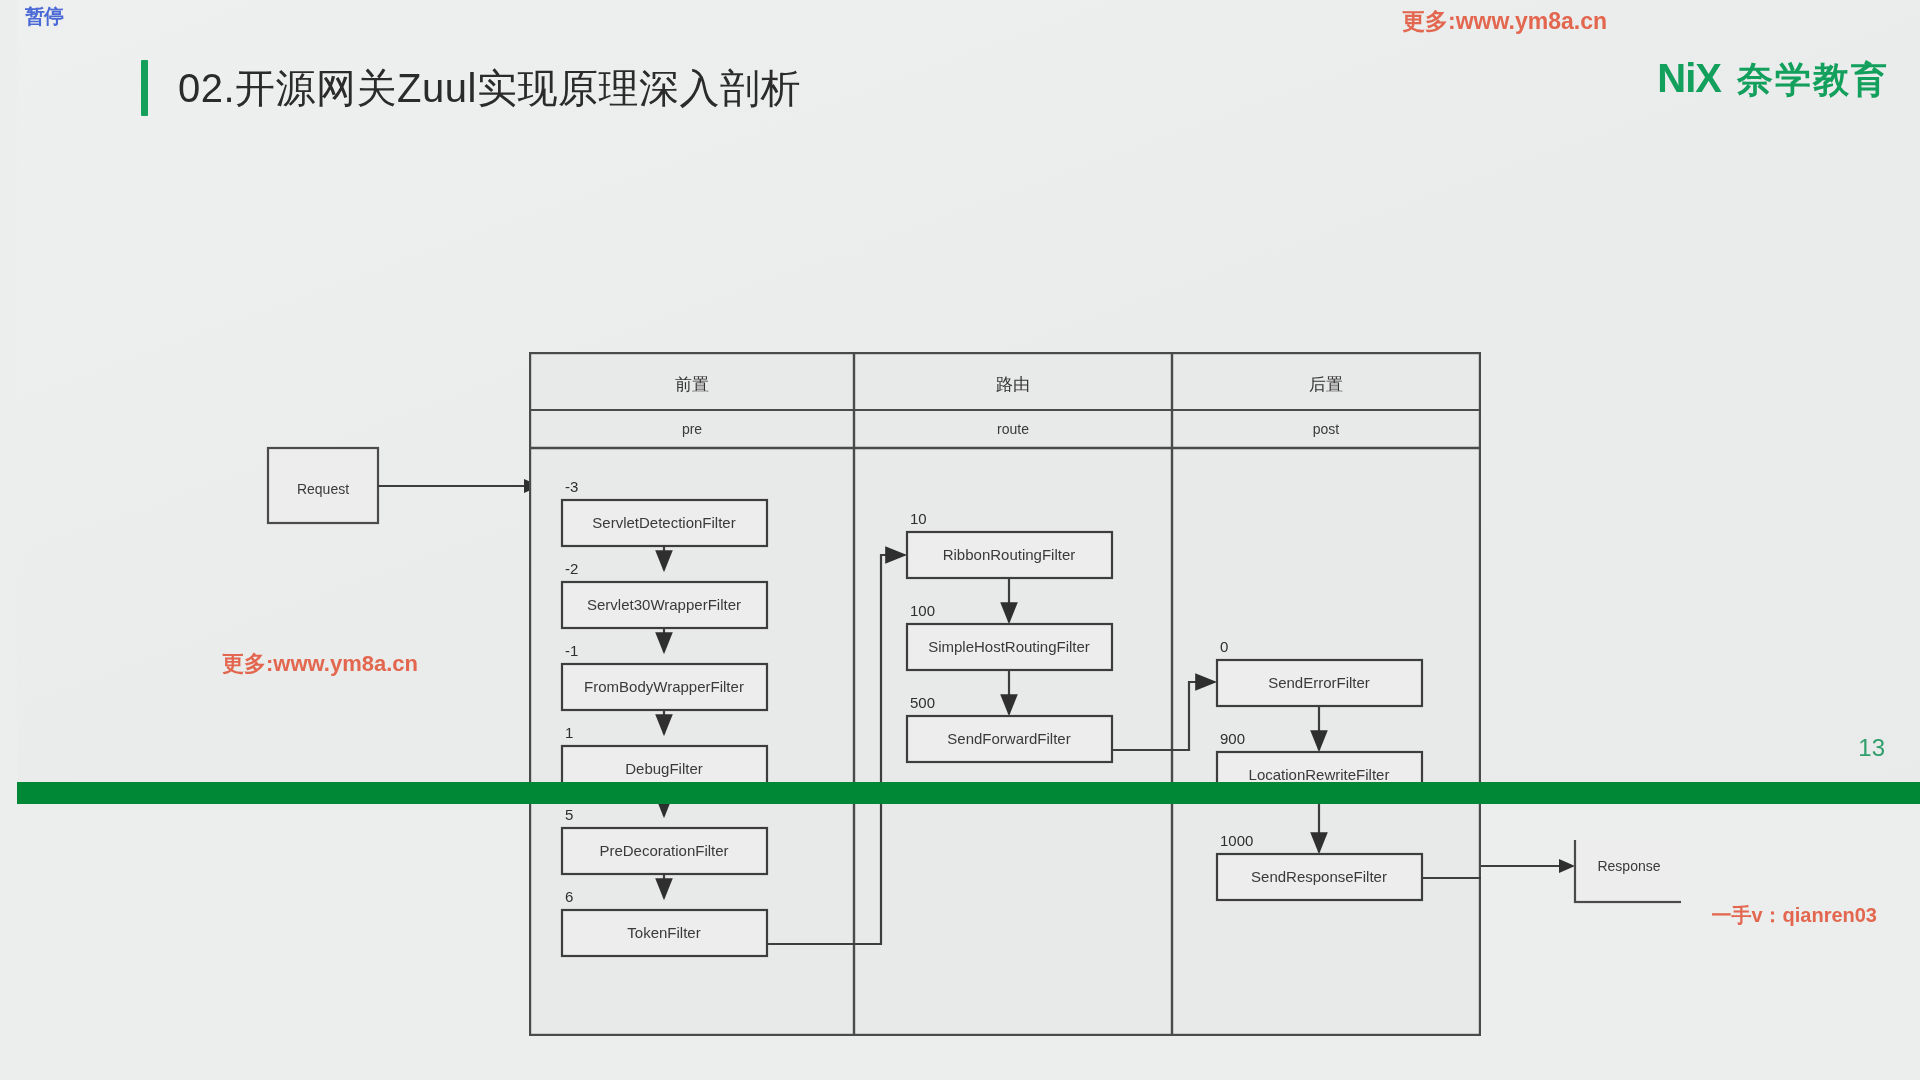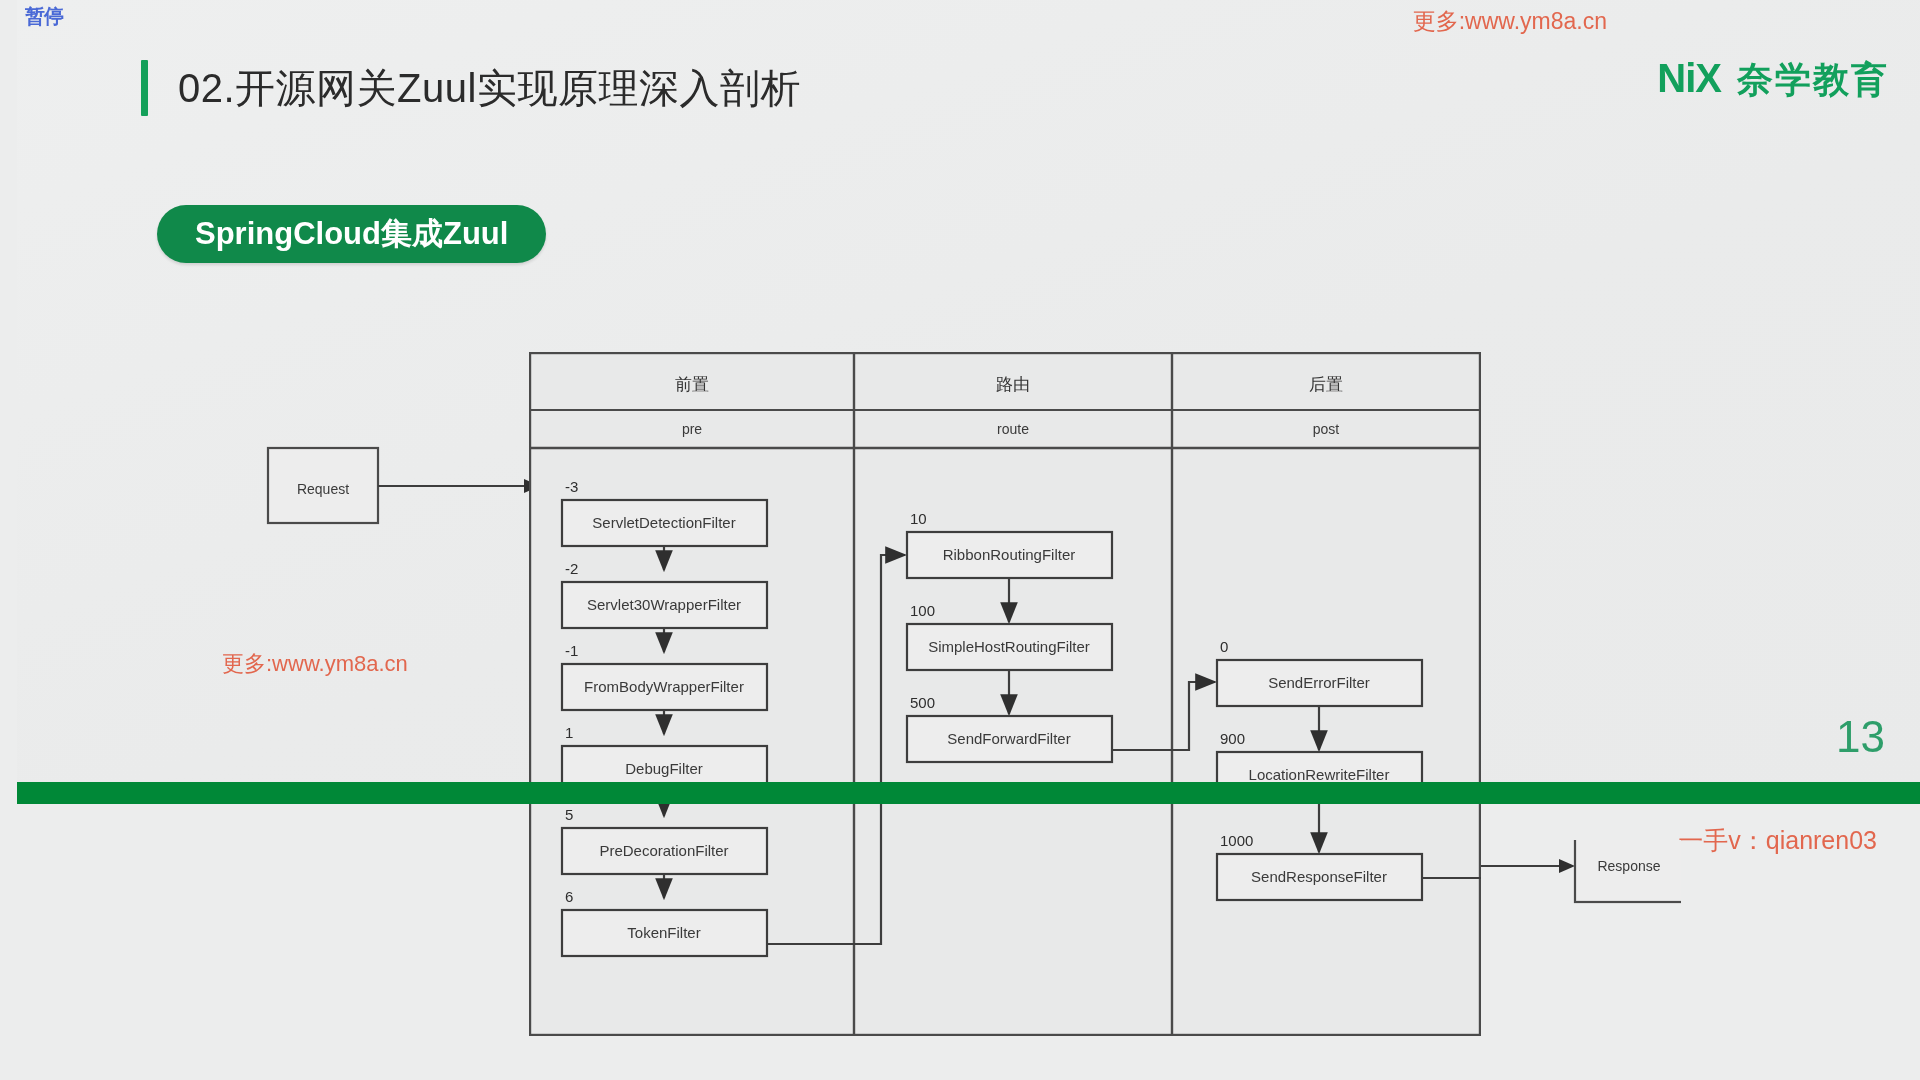--- a/index.html
+++ b/index.html
@@ -22,26 +22,26 @@
     font-size: 20px; font-weight: 700;
     color: #4a69d6;
     letter-spacing: -1px;
     line-height: 1;
   }
 
   
   .wm {
     position: absolute;
     color: #e2674e;
-    font-weight: 400;
+    font-weight: 700;
     white-space: nowrap;
   }
   .wm-top   { right: 330px; top: 6px;  font-size: 23px; }
   .wm-bottom{ left: 205px; bottom: 125px; font-size: 22px; }
-  .wm-hand  { right: 60px; top: 824px; font-size: 25px; }
+  .wm-hand  { right: 60px; top: 902px; font-size: 20px; }
 
   
   .title-wrap {
     position: absolute; left: 124px; top: 60px;
     display: flex; align-items: center; gap: 30px;
   }
   .title-bar {
     width: 7px; height: 56px; background: #14a05a; border-radius: 1px;
   }
   .title-text {
@@ -73,21 +73,21 @@
   .diagram {
     position: absolute;
     left: 512px; top: 352px;
     width: 952px; height: 684px;
   }
   .diagram svg { display:block; }
 
   
   .page-num {
     position: absolute; right: 52px; bottom: 42px;
-    font-size: 44px; color: #2e9e6a; font-weight: 500;
+    font-size: 24px; color: #2e9e6a; font-weight: 500;
   }
   .footer-bar {
     position: absolute; left: 0; bottom: 0;
     width: 1920px; height: 22px; background: #008837;
   }
 
   
   .nodeLabel { font-family:"Liberation Sans","DejaVu Sans",sans-serif; font-size:15px; fill:#3a3a3a; }
   .orderLabel{ font-family:"Liberation Sans","DejaVu Sans",sans-serif; font-size:15px; fill:#2e2e2e; }
   .colHead   { font-family:"Liberation Sans","DejaVu Sans",sans-serif; font-size:17px; fill:#333; }
@@ -108,21 +108,20 @@
   <div class="title-wrap">
     <div class="title-bar"></div>
     <div class="title-text">02.开源网关Zuul实现原理深入剖析</div>
   </div>
 
   <div class="logo">
     <div class="logo-mark">NiX</div>
     <div class="logo-name">奈学教育</div>
   </div>
 
-  <div class="pill">SpringCloud集成Zuul</div>
 
   <svg style="position:absolute;left:245px;top:430px;" width="290" height="130">
     <rect x="6" y="18" width="110" height="75" fill="#ededed" stroke="#4a4a4a" stroke-width="2.2"></rect>
     <text class="endLabel" x="61" y="60" text-anchor="middle" dominant-baseline="middle">Request</text>
     <line x1="116" y1="56" x2="262" y2="56" stroke="#3d3d3d" stroke-width="2.2"></line>
     <polygon points="262,49 278,56 262,63" fill="#2f2f2f"></polygon>
   </svg>
 
   <div class="diagram">
   <svg width="952" height="684" viewBox="0 0 952 684" xmlns="http://www.w3.org/2000/svg">

